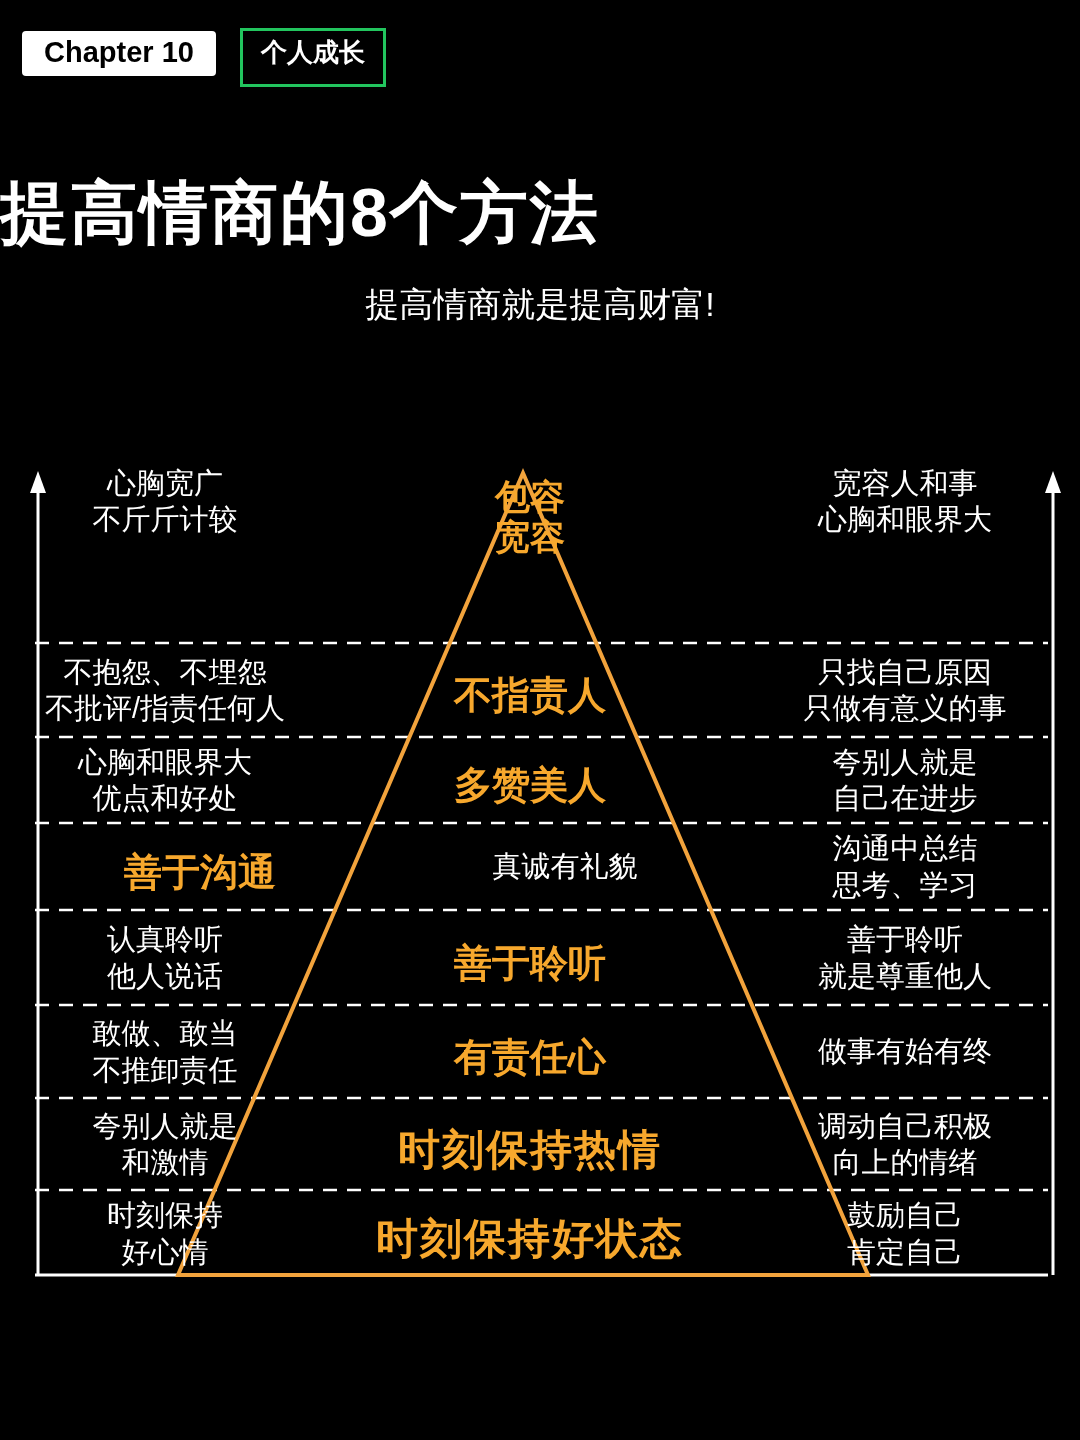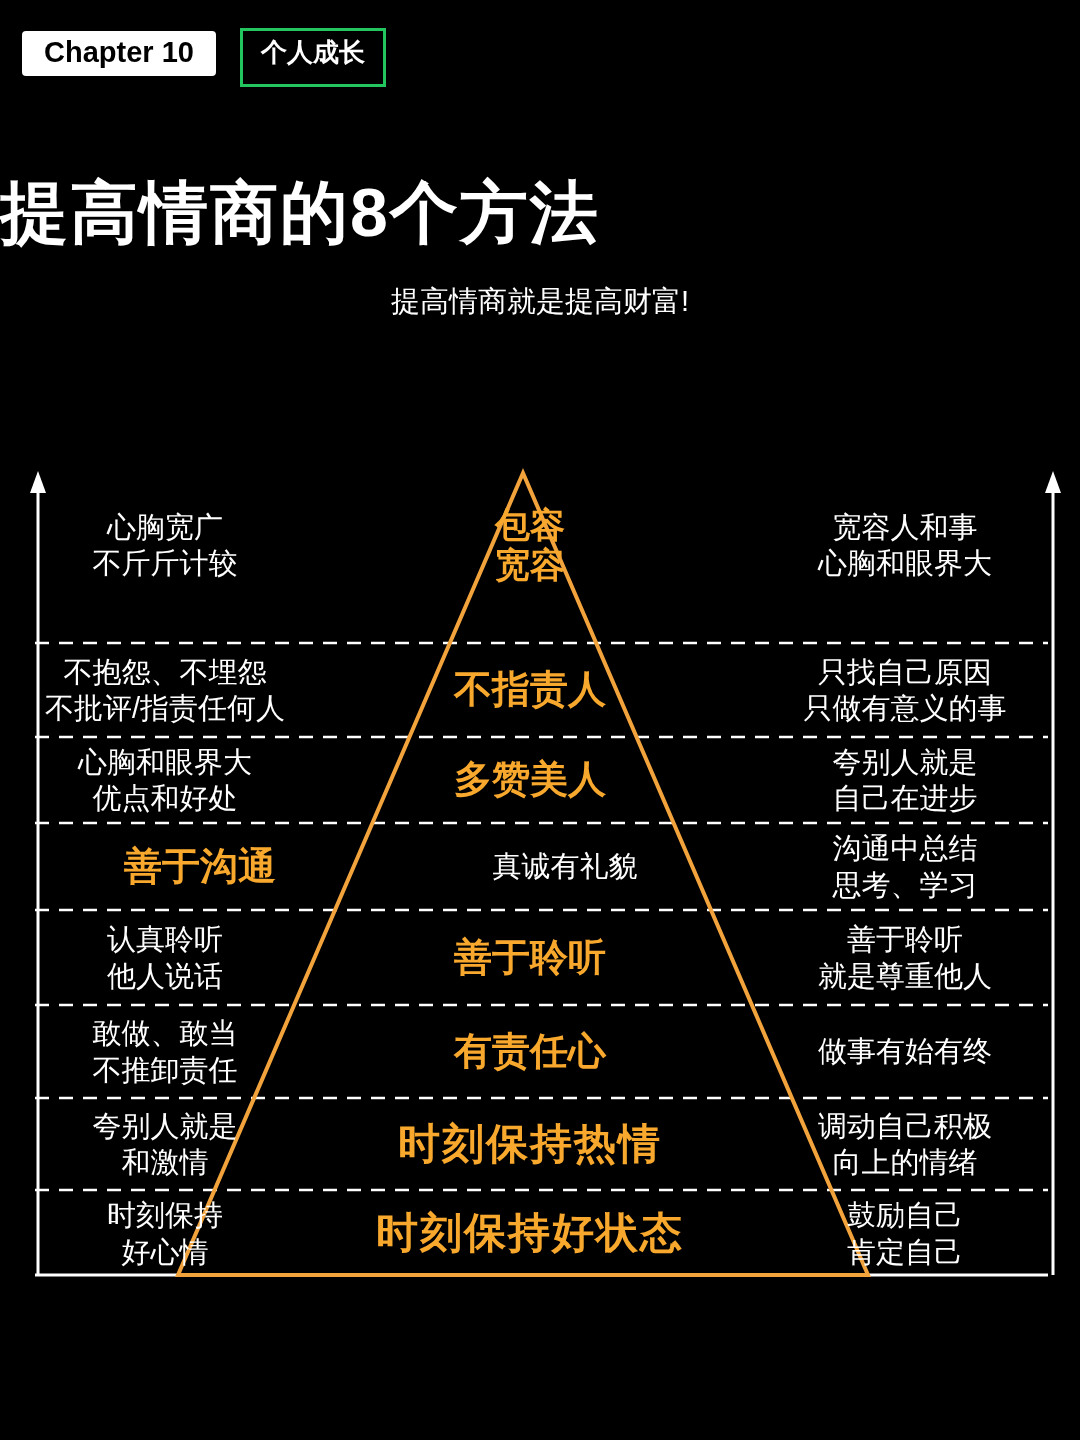--- a/index.html
+++ b/index.html
@@ -31,49 +31,49 @@
   
   .page-title{
     position:absolute;top:168px;left:0;width:100%;
     text-align:left;
     font-size:68px;font-weight:900;color:#fff;
     letter-spacing:2px;
   }
   .page-subtitle{
     position:absolute;top:282px;left:0;width:100%;
     text-align:center;
-    font-size:29px;color:#fff;
+    font-size:34px;color:#fff;
   }
   
   .diagram{
     position:absolute;top:465px;left:0;
     width:1080px;height:812px;
   }
   .diagram svg{position:absolute;top:0;left:0;}
   .levels{
     position:absolute;top:0;left:0;
     width:1080px;height:812px;
     display:grid;
     grid-template-rows:178px 94px 86px 87px 95px 93px 92px 87px;
   }
   .level-row{
     display:flex;align-items:center;
   }
-  .level-row.first{align-items:center;padding-bottom:18px;box-sizing:border-box;}
+  .level-row.first{align-items:flex-start;padding-bottom:18px;box-sizing:border-box;}
   .cell{white-space:pre-line;text-align:center;}
   .side{
     color:#fff;font-size:29px;line-height:1.25;
   }
   .side.left{width:330px;flex:0 0 330px;}
   .side.right{width:350px;flex:0 0 350px;}
   .center{
     flex:1;
     color:#F7A82D;
     font-weight:bold;
-    font-size:38px;line-height:1.15;
+    font-size:38px;line-height:1.15;margin-top:12px;
   }
   .level-row.first .center{font-size:35px;}
   .level-row.r7 .center,
   .level-row.r8 .center{font-size:42px;letter-spacing:2px;}
 </style>
 </head>
 <body>
 
 <div class="page">
 

